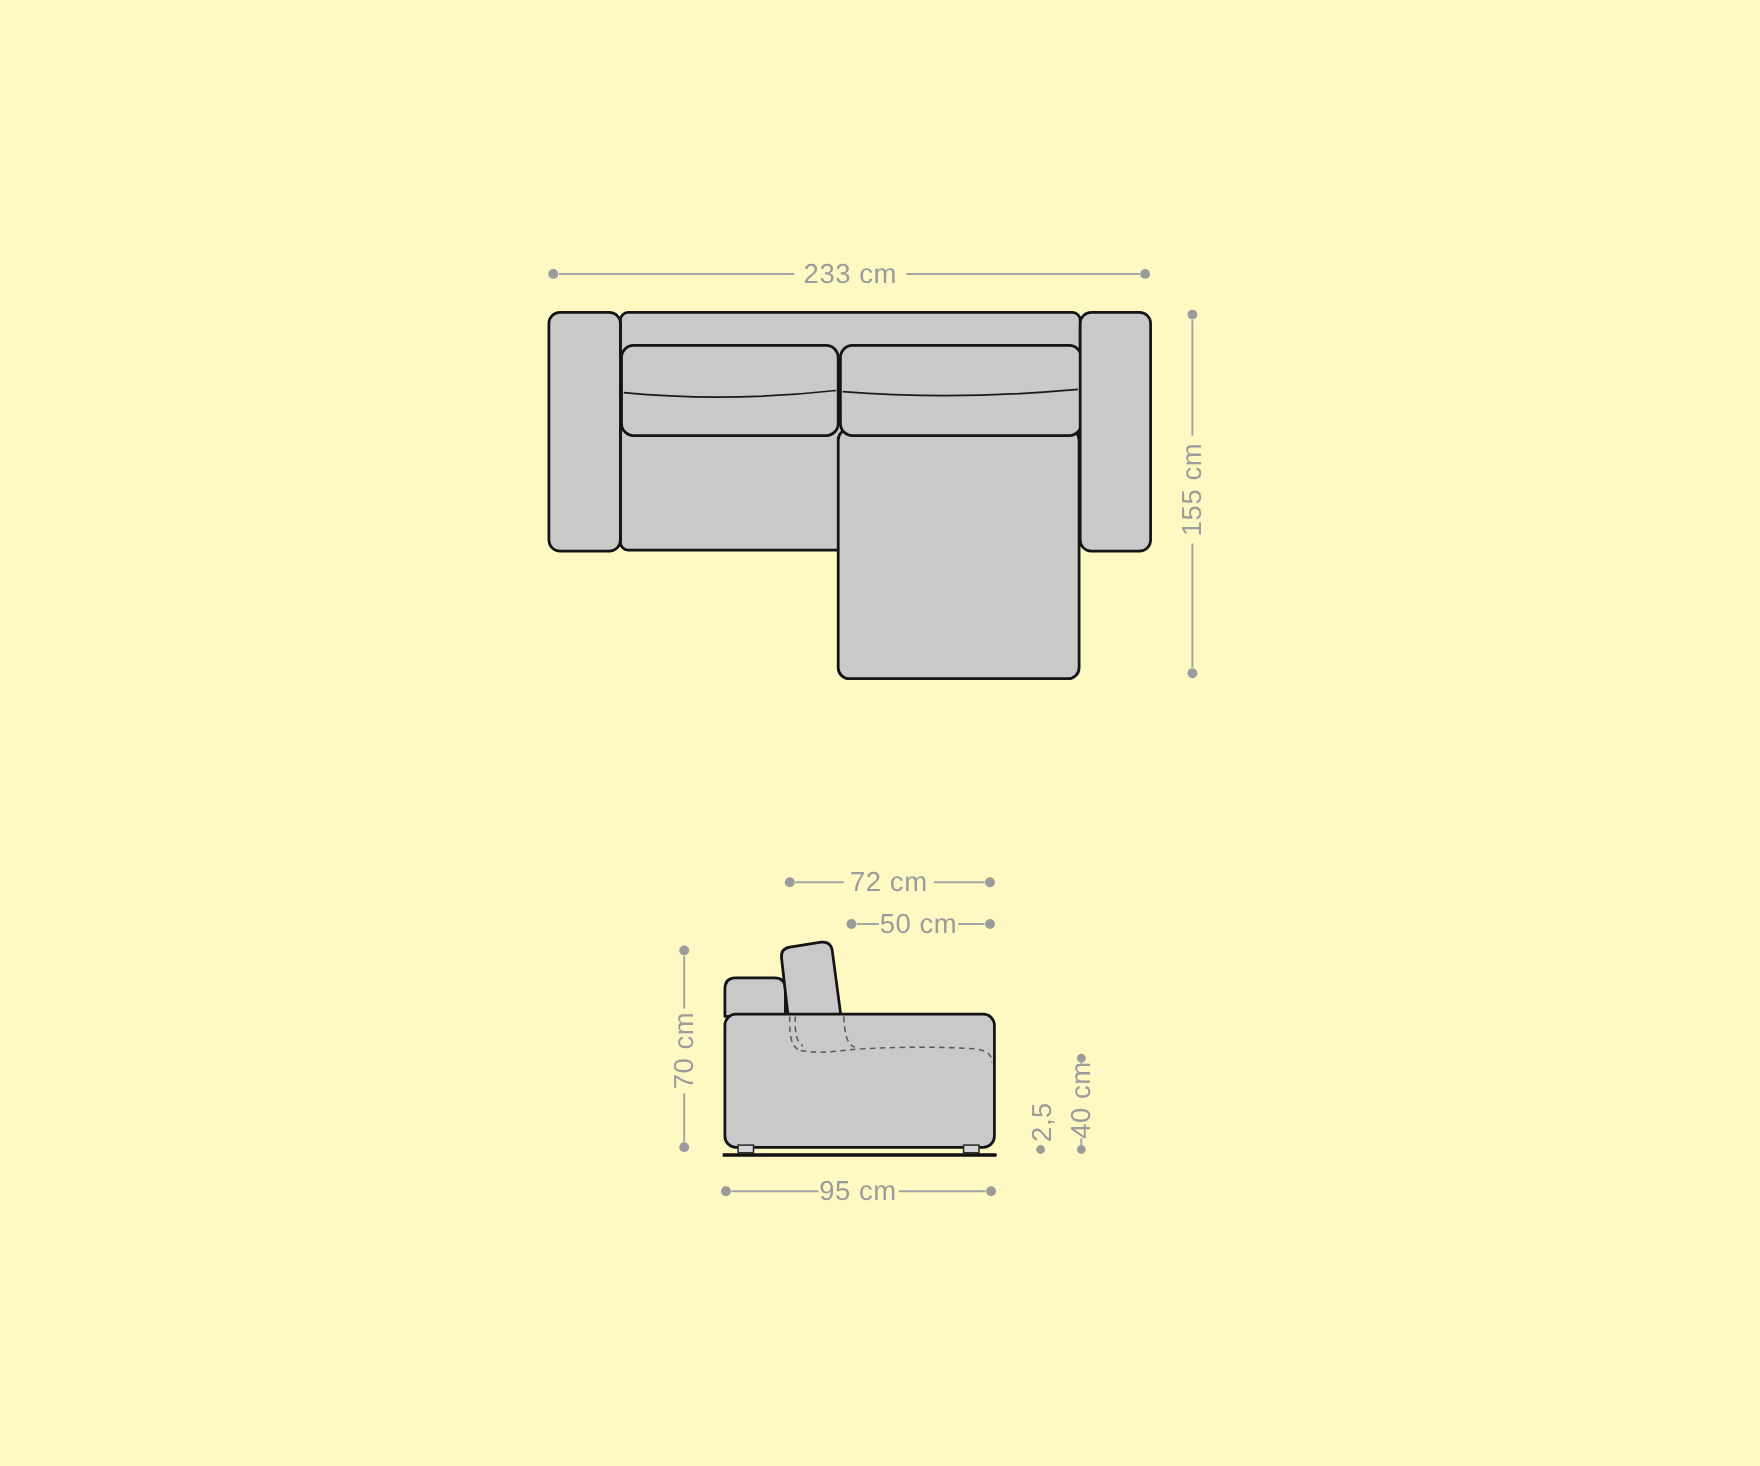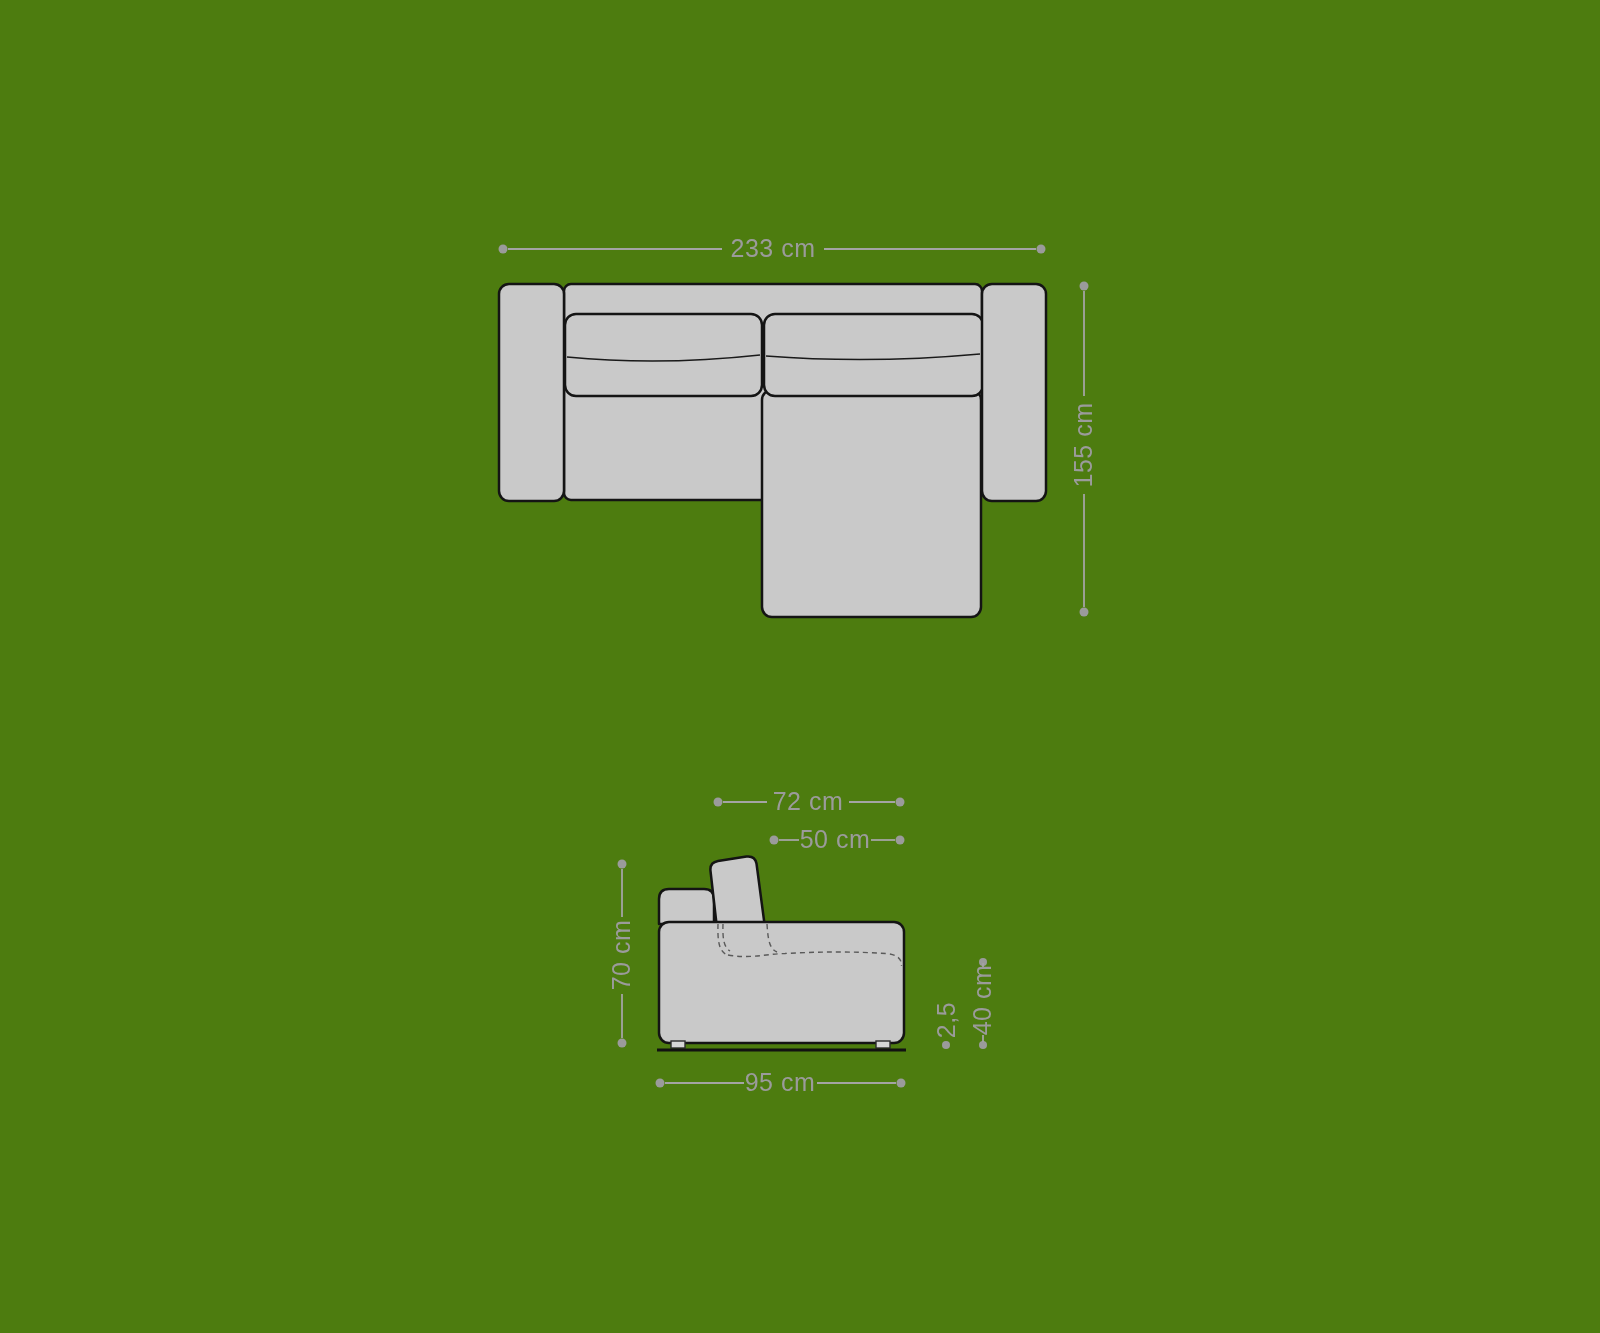--- a/index.html
+++ b/index.html
@@ -7,21 +7,21 @@
     padding: 0;
     background: #ffffff;
     width: 1600px;
     height: 1333px;
     overflow: hidden;
   }
   .stage {
     position: relative;
     width: 1600px;
     height: 1333px;
-    background: #4d7c0f;
+    background: #fef9c3;
   }
   svg {
     display: block;
   }
   .dim-label {
     font-family: "Liberation Sans", sans-serif;
     font-size: 25px;
     font-weight: 400;
     letter-spacing: 0.5px;
     fill: #9b9b9b;

